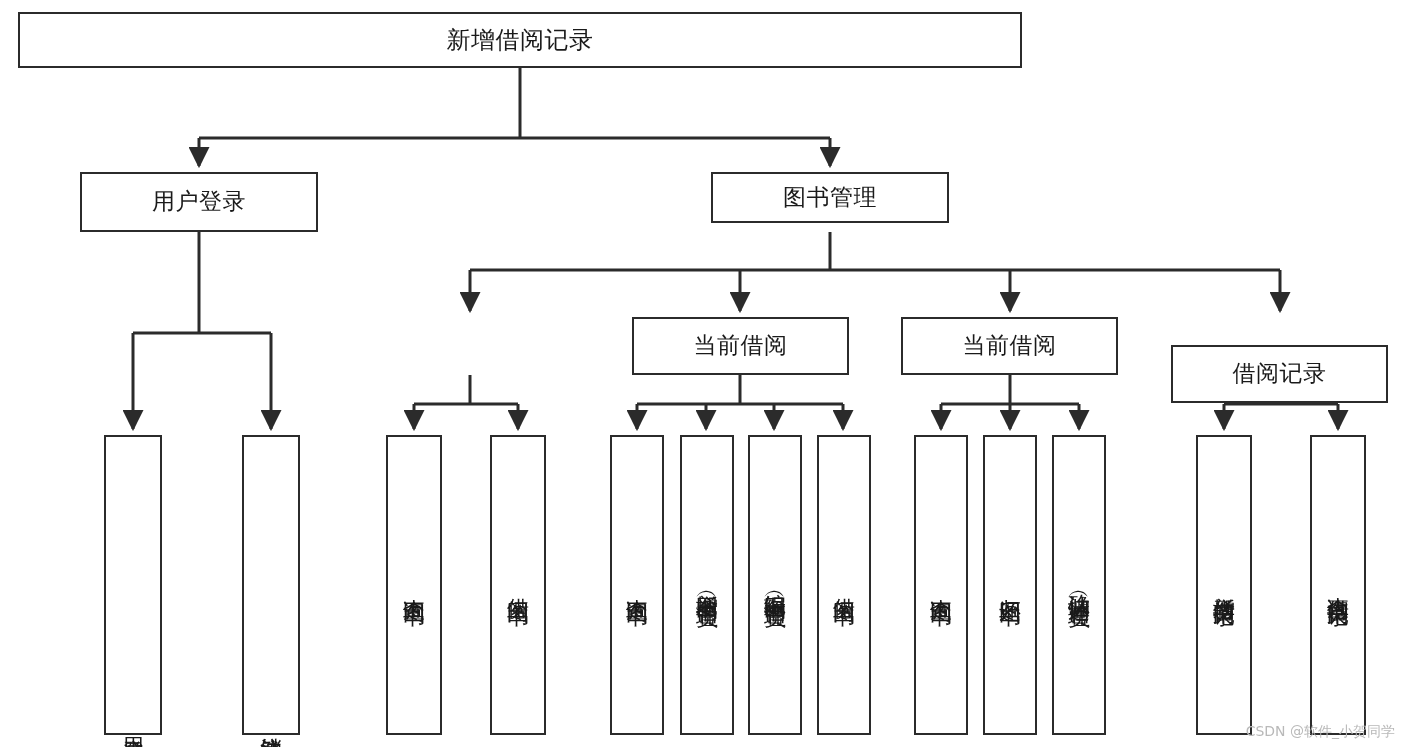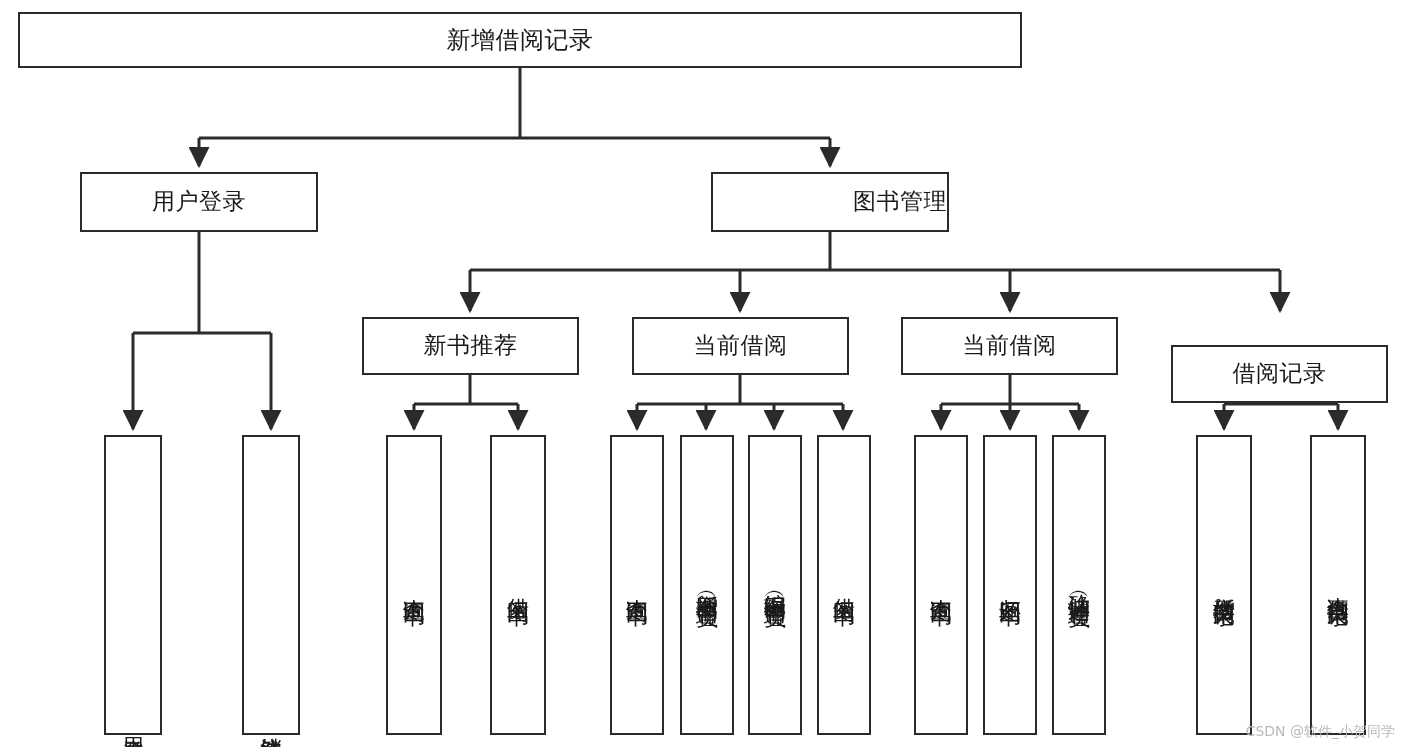--- a/index.html
+++ b/index.html
@@ -132,27 +132,24 @@
     </g>
   </svg>
 
   <div class="node h root" style="left:18px; top:12px; width:1004px; height:56px;">
     <span class="node-label">新增借阅记录</span>
   </div>
 
   <div class="node h" style="left:80px; top:172px; width:238px; height:60px;">
     <span class="node-label">用户登录</span>
   </div>
-  <div class="node h" style="left:711px; top:172px; width:238px; height:60px;justify-content:flex-end;">
+  <div class="node h" style="left:711px; top:172px; width:238px; height:51px;">
     <span class="node-label">图书管理</span>
   </div>
 
-  <div class="node h" style="left:362px; top:317px; width:217px; height:58px;">
-    <span class="node-label">新书推荐</span>
-  </div>
   <div class="node h" style="left:632px; top:317px; width:217px; height:58px;">
     <span class="node-label">当前借阅</span>
   </div>
   <div class="node h" style="left:901px; top:317px; width:217px; height:58px;">
     <span class="node-label">当前借阅</span>
   </div>
   <div class="node h" style="left:1171px; top:317px; width:217px; height:58px;margin-top:28px;">
     <span class="node-label">借阅记录</span>
   </div>
 

